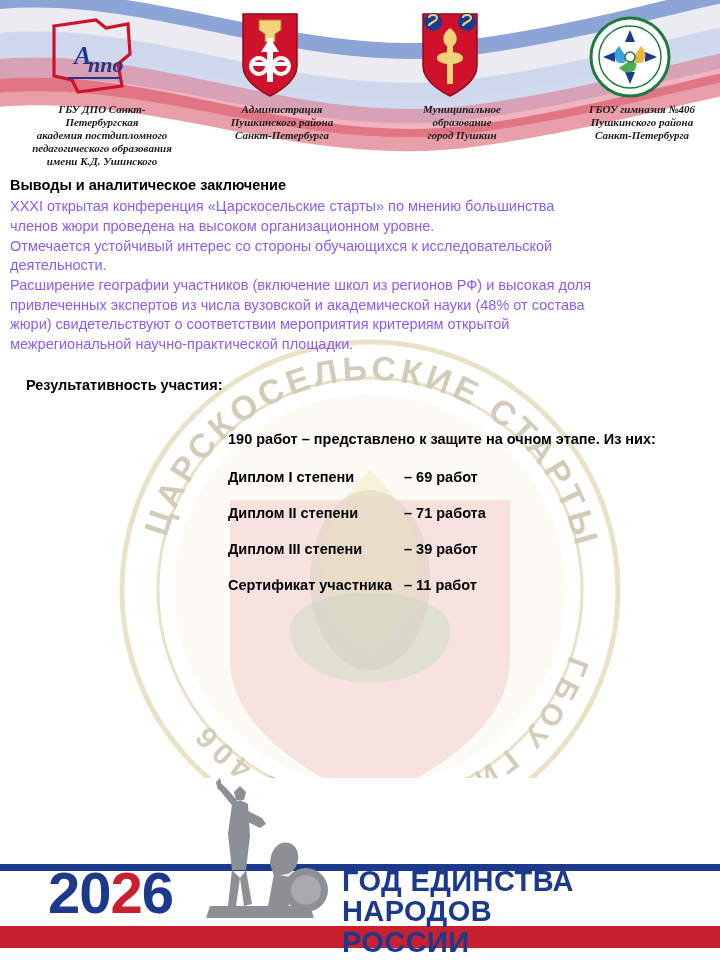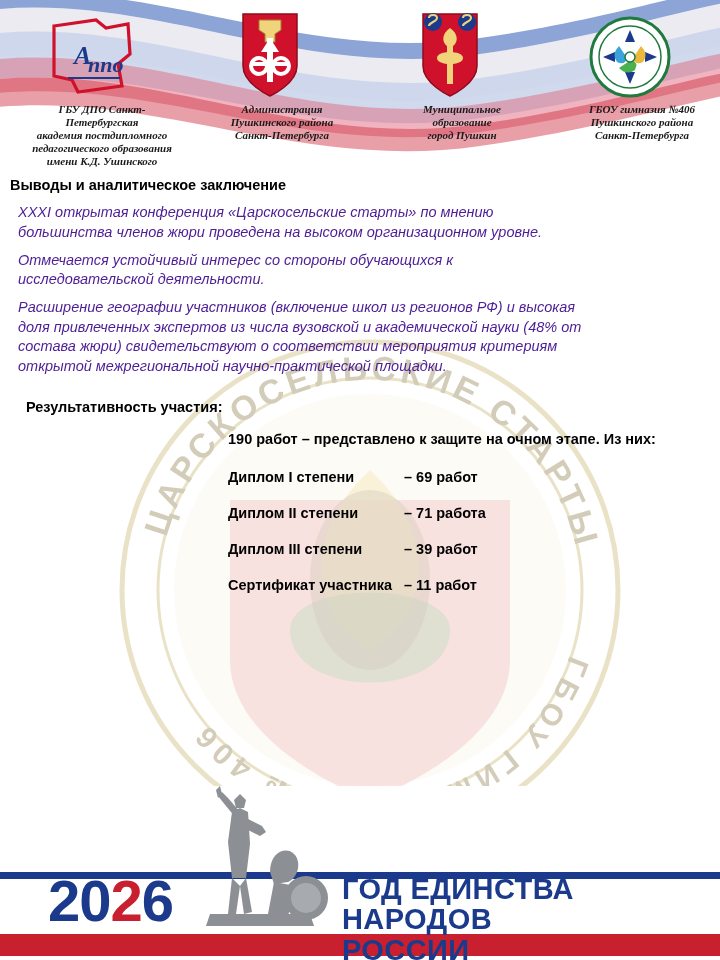--- a/index.html
+++ b/index.html
@@ -79,24 +79,23 @@
   }
   .heading {
     font-size: 14.5px;
     font-weight: bold;
     color: #000000;
     margin: 8px 0 2px 0;
     line-height: 1.32;
   }
   .para {
     font-size: 14.5px;
-    color: #4c1d95;
+    color: #8b5cf6;
     line-height: 1.36;
-    margin: 8px;
-    font-style: italic;
+    margin: 0;
   }
   .section-title {
     font-size: 14.5px;
     font-weight: bold;
     color: #000000;
     margin: 22px 0 0 16px;
   }
 
   
   .results {
@@ -119,21 +118,21 @@
     font-size: 14.5px;
     font-weight: bold;
     color: #000000;
   }
   .result-label { width: 176px; }
   .result-value { white-space: nowrap; }
 
   
   .footer {
     position: absolute;
-    left: 0; bottom: 4px;
+    left: 0; bottom: 12px;
     width: 590px; height: 170px;
   }
   .footer-bar-white {
     position: absolute;
     left: 0; top: 0; width: 720px; height: 88px;
     background: #ffffff;
   }
   .footer-line-blue {
     position: absolute;
     left: 0; top: 86px; width: 720px; height: 7px;

